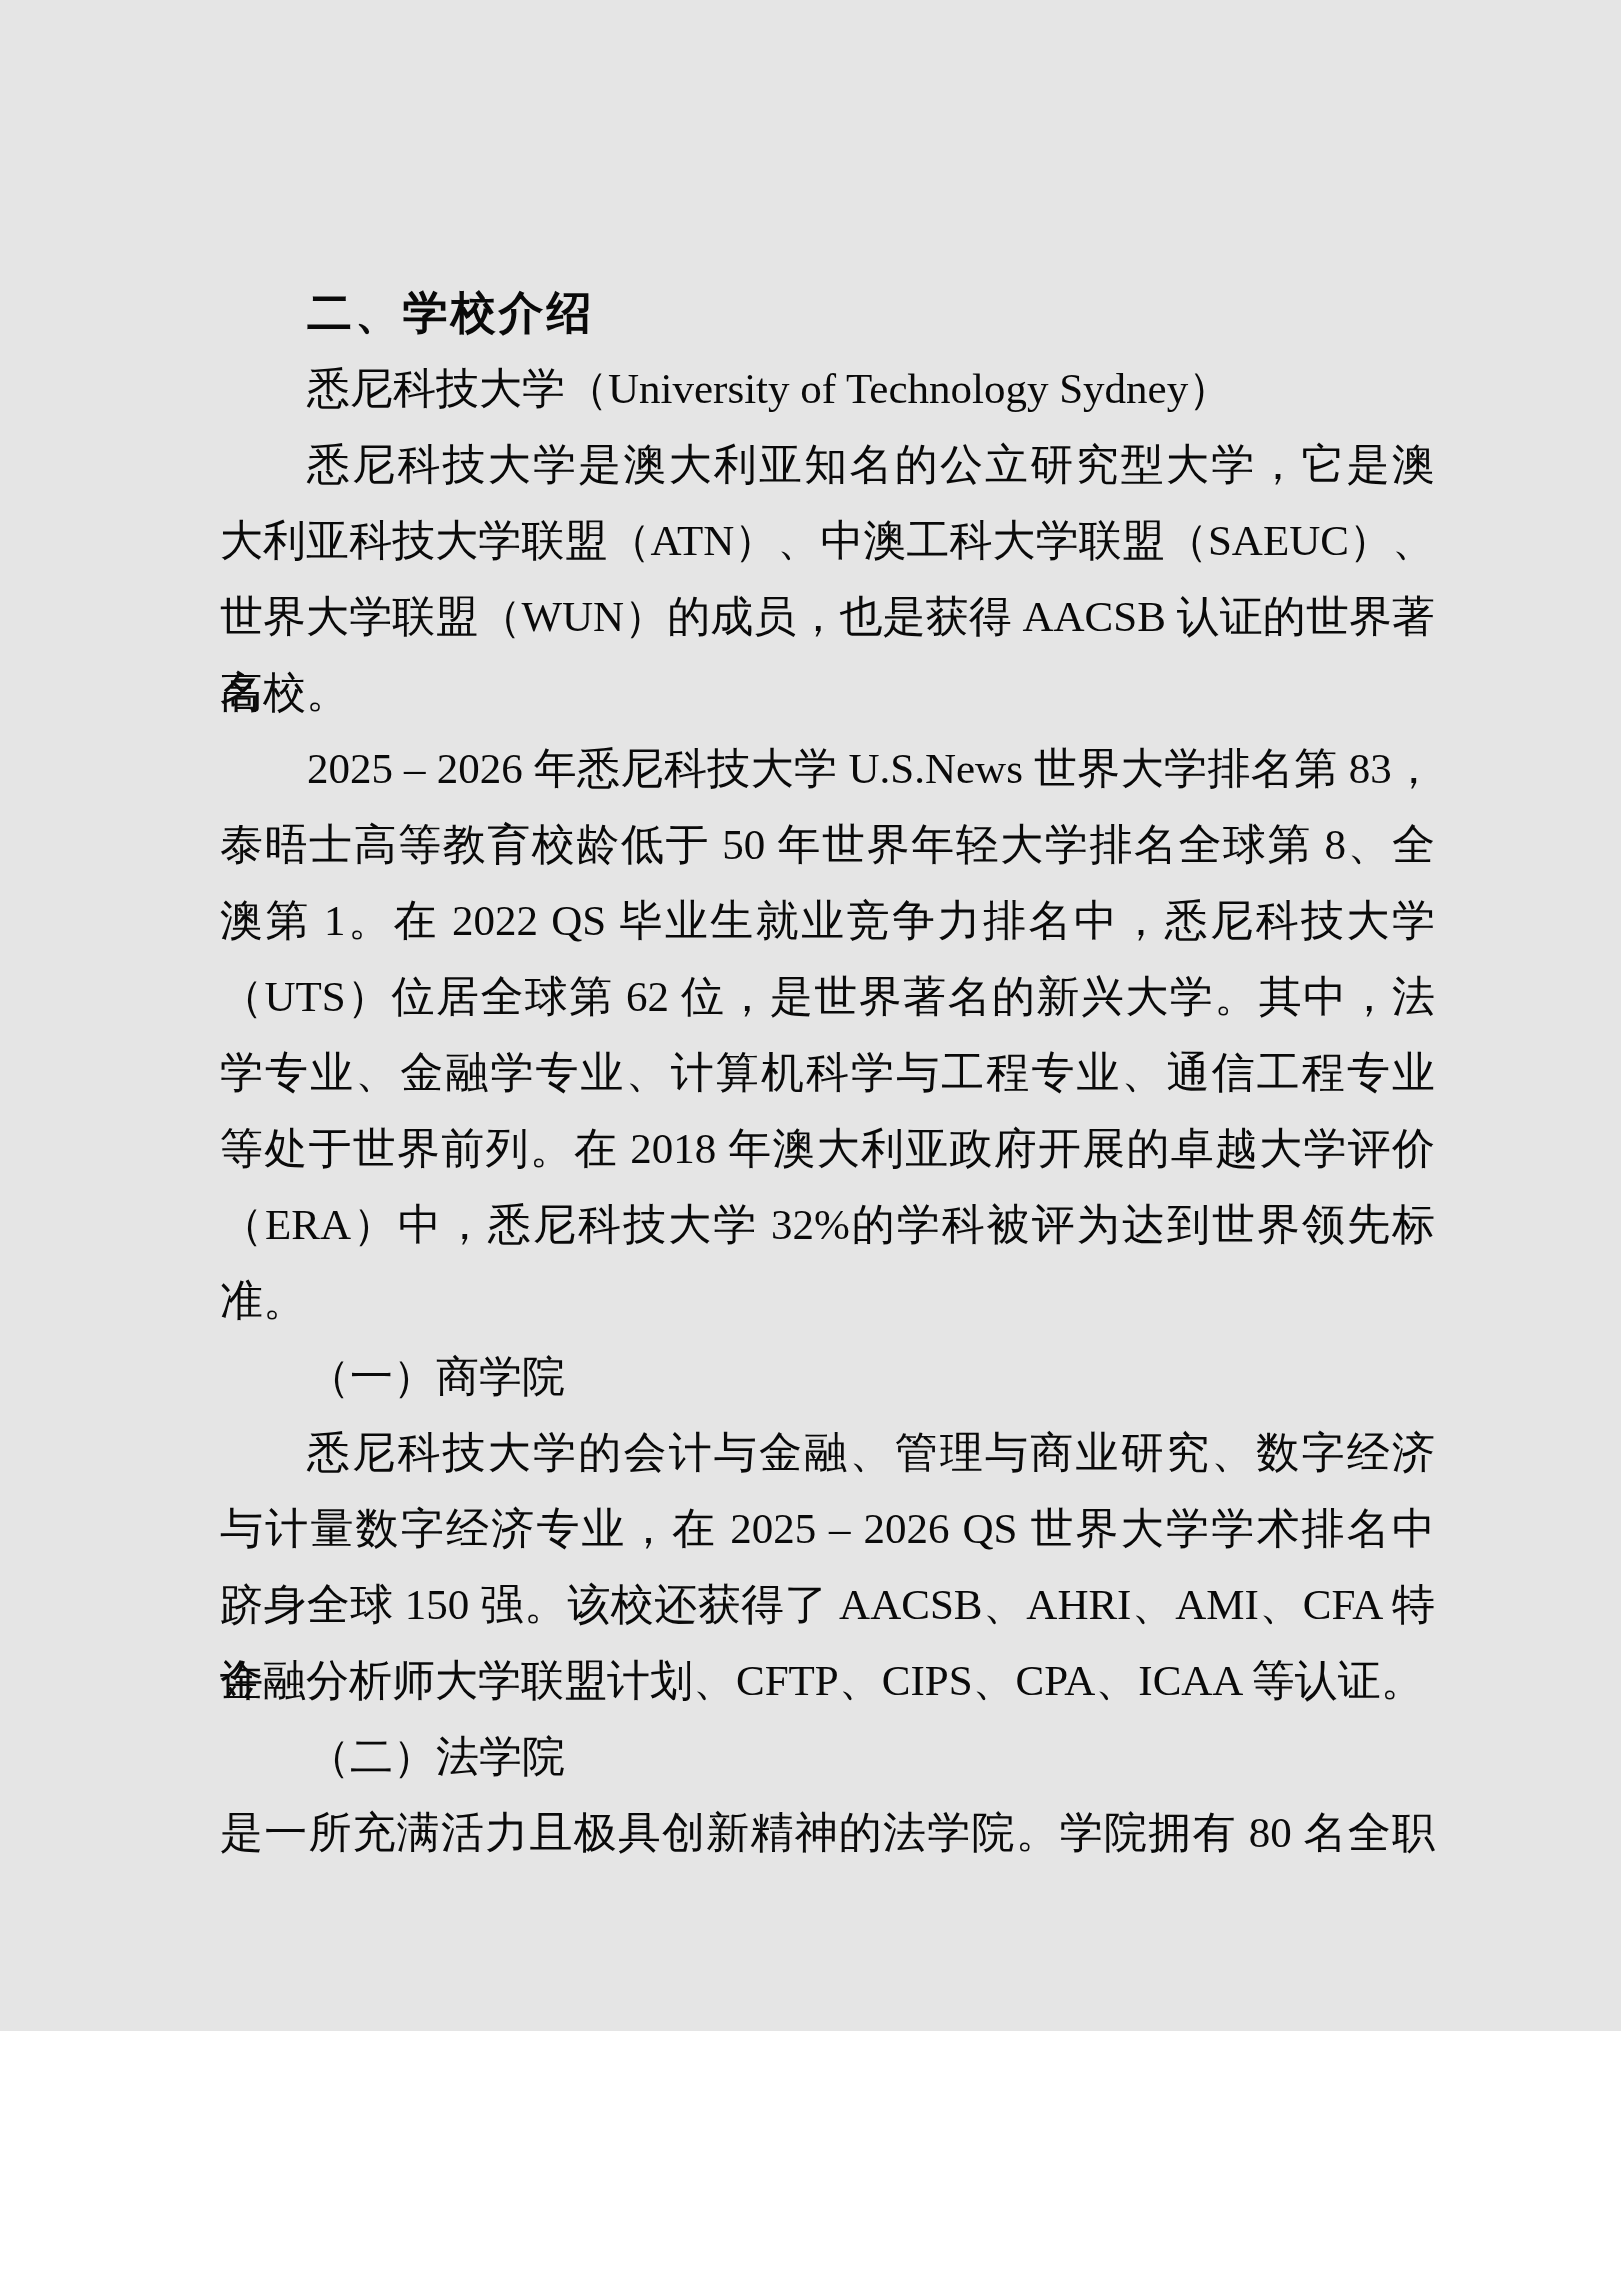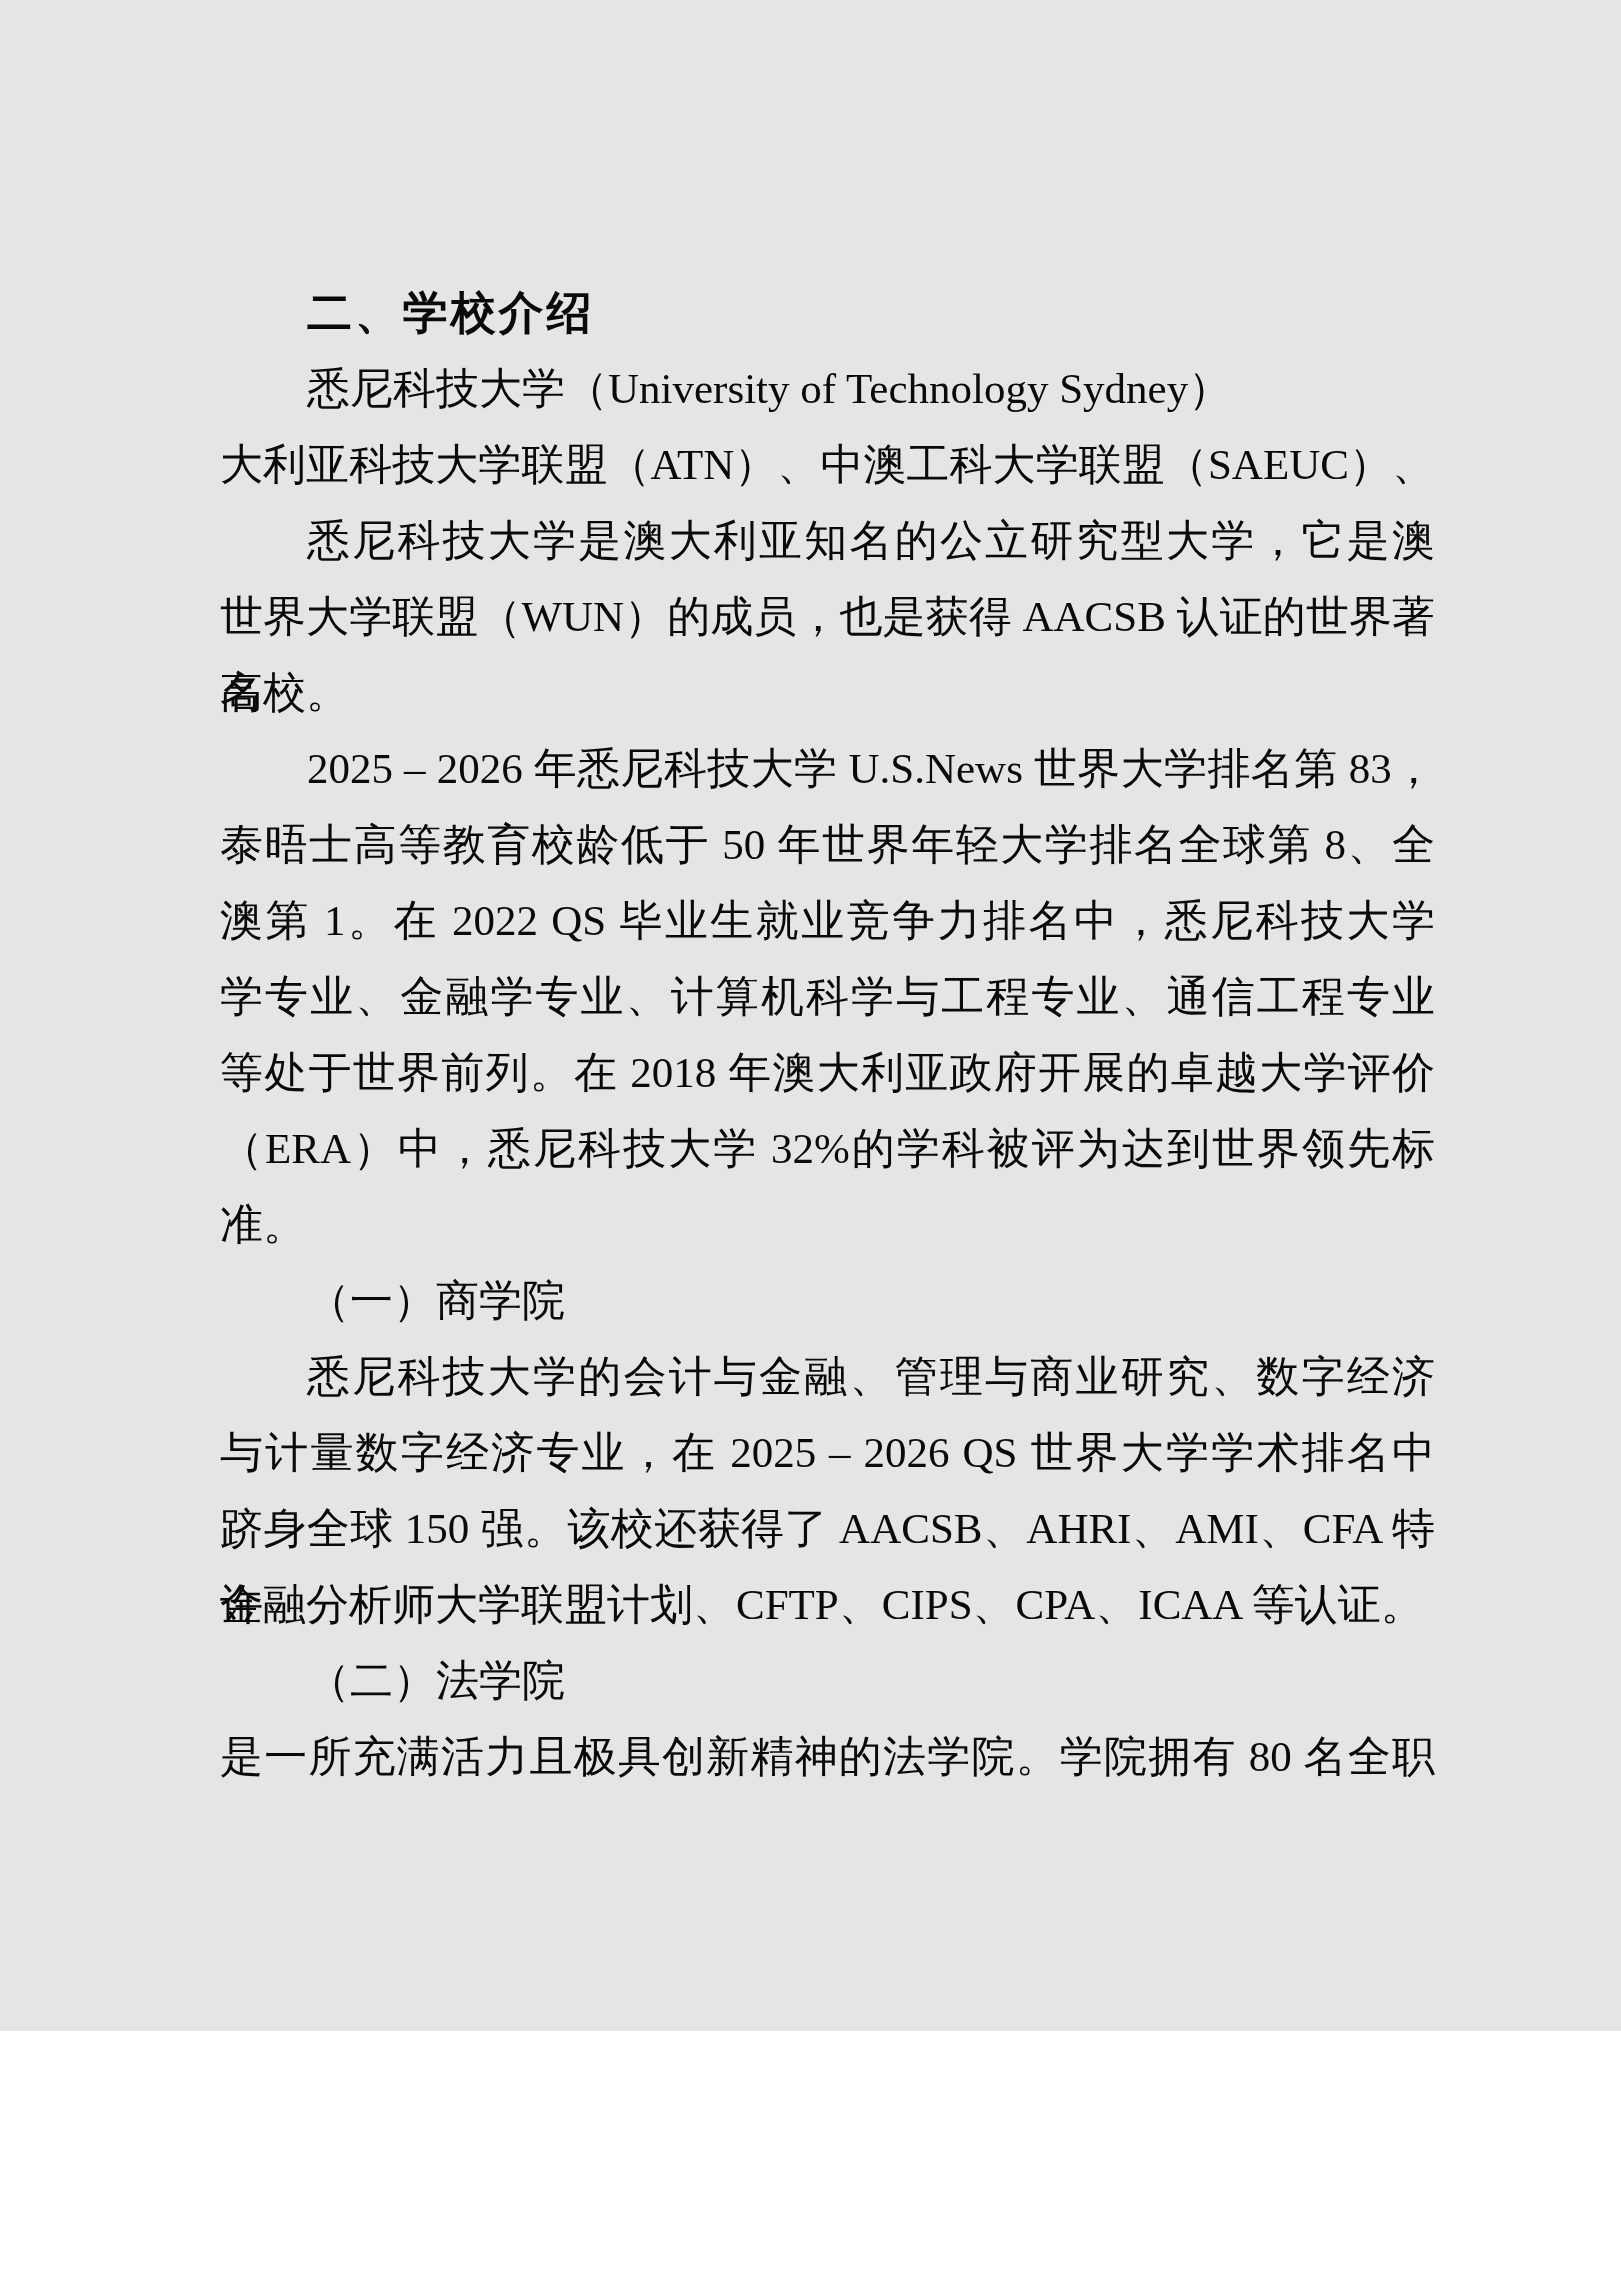--- a/index.html
+++ b/index.html
@@ -53,27 +53,28 @@
     color: #0a0a0a;
   }
 </style>
 </head>
 <body>
 
 <div class="page">
   <div class="doc">
       <div class="line heading indent">二、学校介绍</div>
       <div class="line indent">悉尼科技大学（University of Technology Sydney）</div>
+      <div class="line indent justify">悉尼科技大学是澳大利亚知名的公立研究型大学，它是澳</div>
       <div class="line justify">大利亚科技大学联盟（ATN）、中澳工科大学联盟（SAEUC）、</div>
-      <div class="line indent justify">悉尼科技大学是澳大利亚知名的公立研究型大学，它是澳</div>
       <div class="line justify">世界大学联盟（WUN）的成员，也是获得 AACSB 认证的世界著名</div>
       <div class="line">高校。</div>
       <div class="line indent justify">2025 – 2026 年悉尼科技大学 U.S.News 世界大学排名第 83，</div>
       <div class="line justify">泰晤士高等教育校龄低于 50 年世界年轻大学排名全球第 8、全</div>
       <div class="line justify">澳第 1。在 2022 QS 毕业生就业竞争力排名中，悉尼科技大学</div>
+      <div class="line justify">（UTS）位居全球第 62 位，是世界著名的新兴大学。其中，法</div>
       <div class="line justify">学专业、金融学专业、计算机科学与工程专业、通信工程专业</div>
       <div class="line justify">等处于世界前列。在 2018 年澳大利亚政府开展的卓越大学评价</div>
       <div class="line justify">（ERA）中，悉尼科技大学 32%的学科被评为达到世界领先标</div>
       <div class="line">准。</div>
       <div class="line indent">（一）商学院</div>
       <div class="line indent justify">悉尼科技大学的会计与金融、管理与商业研究、数字经济</div>
       <div class="line justify">与计量数字经济专业，在 2025 – 2026 QS 世界大学学术排名中</div>
       <div class="line justify">跻身全球 150 强。该校还获得了 AACSB、AHRI、AMI、CFA 特许</div>
       <div class="line">金融分析师大学联盟计划、CFTP、CIPS、CPA、ICAA 等认证。</div>
       <div class="line indent">（二）法学院</div>

